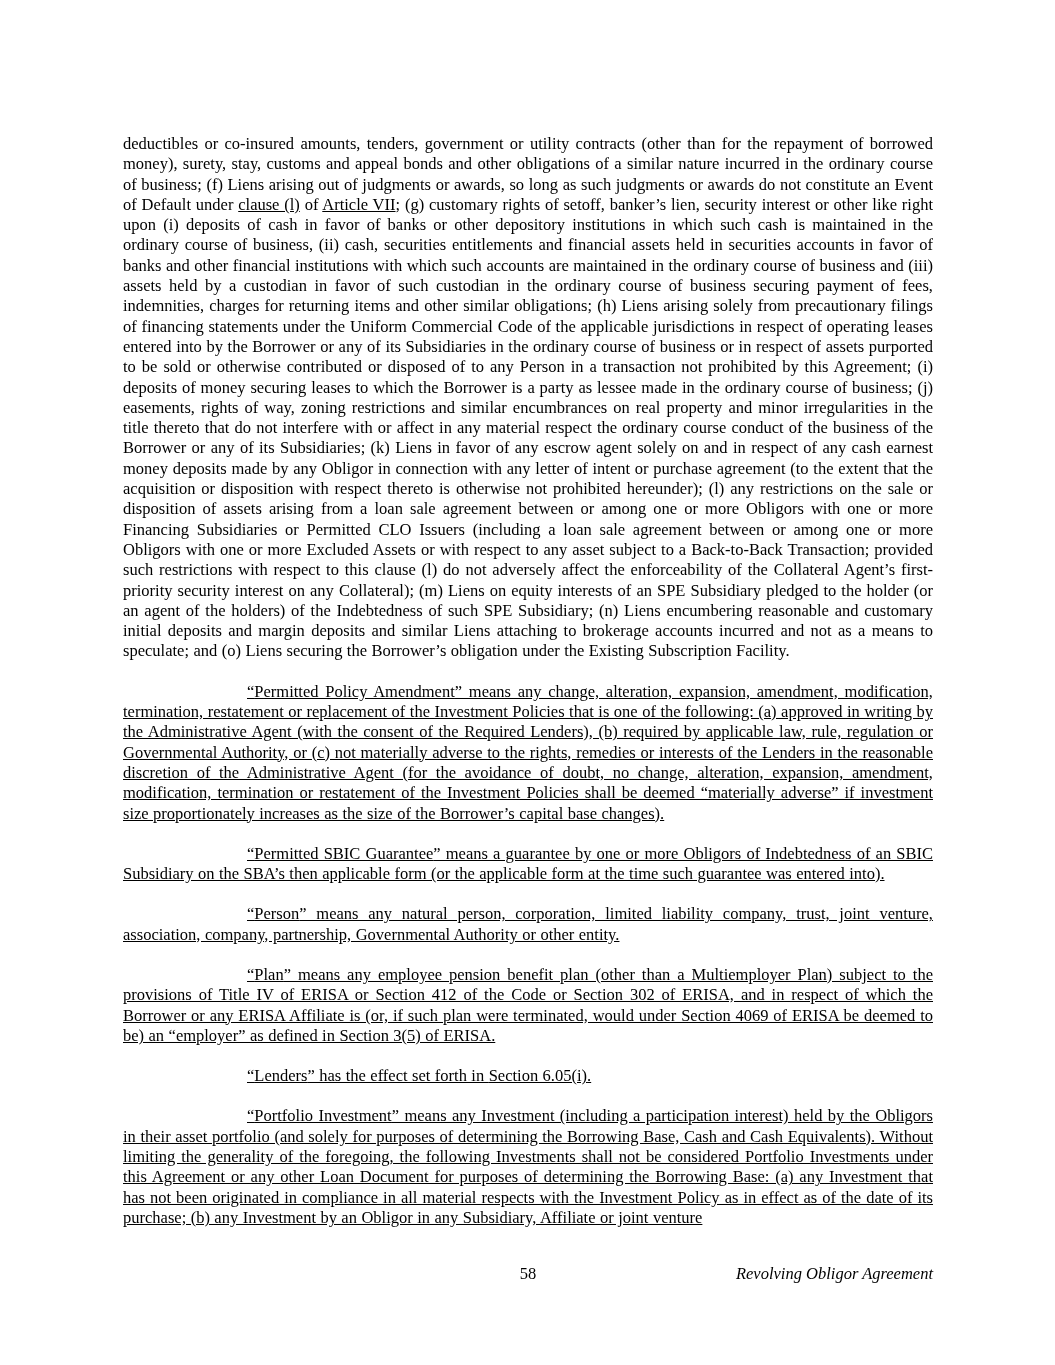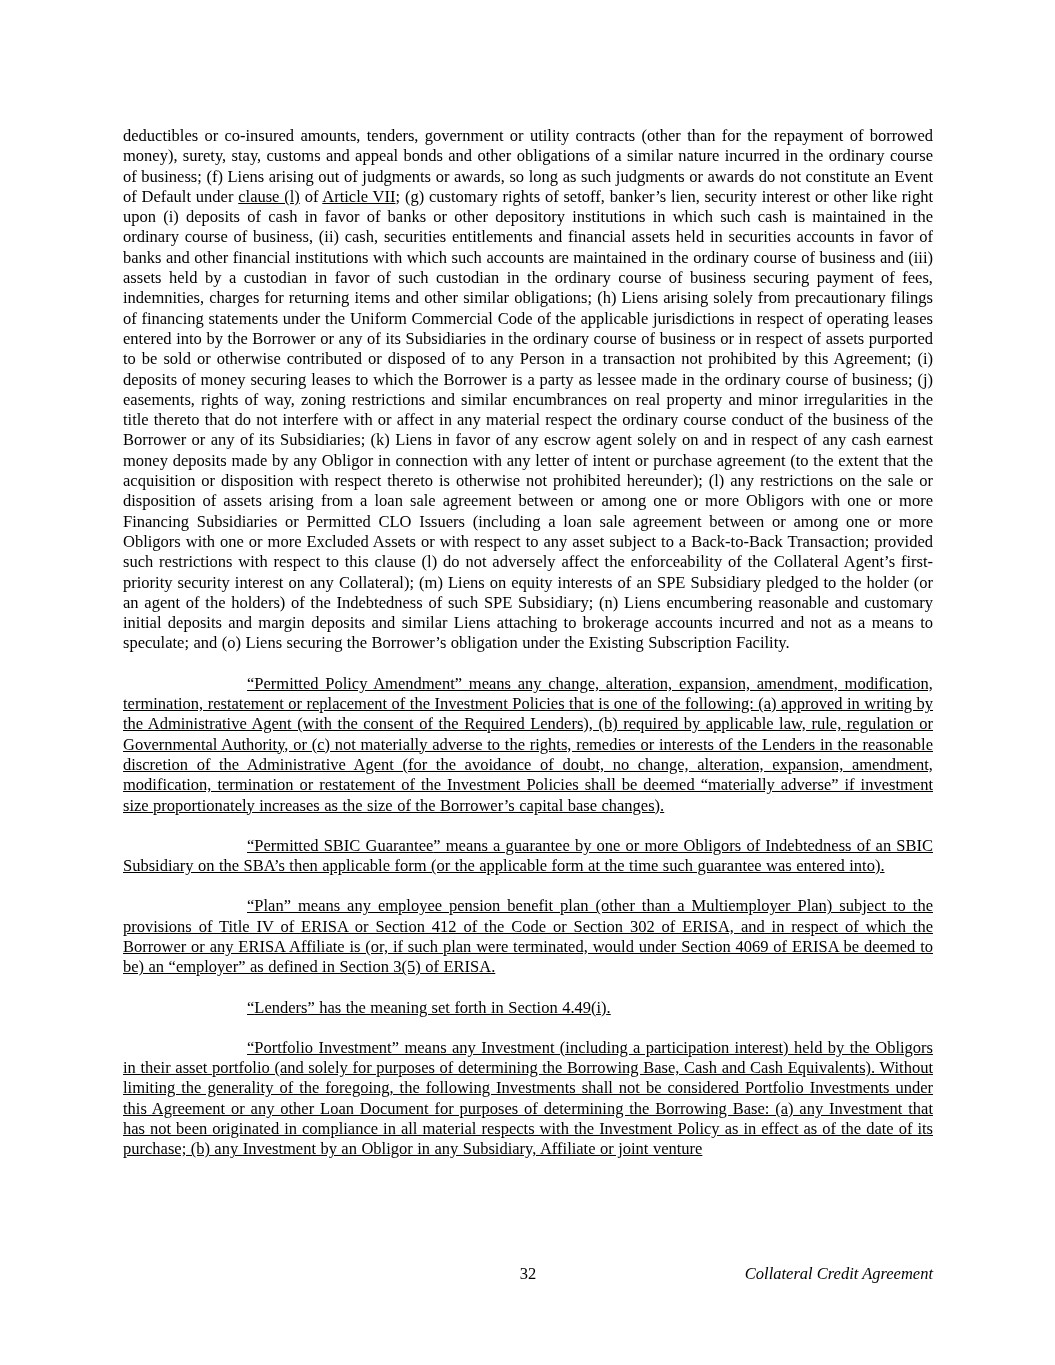--- a/index.html
+++ b/index.html
@@ -16,21 +16,21 @@
     font-family: "Liberation Serif", "DejaVu Serif", serif;
     overflow: hidden;
   }
   .doc-body {
     position: absolute;
     left: 123px;
     top: 124px;
     width: 810px;
   }
   p.para {
-    margin: 2px 0 20px 0;
+    margin: 10px 0 20px 0;
     text-align: justify;
     font-size: 16.5px;
     line-height: 20.3px;
     word-spacing: 0.02em;
   }
   p.para.indent {
     text-indent: 124px;
     text-decoration: underline;
   }
   .u {
@@ -57,21 +57,22 @@
   }
 </style>
 </head>
 <body>
 
 <div class="page">
   <div class="doc-body">
       <p class="para"><span>deductibles or co-insured amounts, tenders, government or utility contracts (other than for the repayment of borrowed money), surety, stay, customs and appeal bonds and other obligations of a similar nature incurred in the ordinary course of business; (f) Liens arising out of judgments or awards, so long as such judgments or awards do not constitute an Event of Default under </span><span class="u">clause (l)</span><span> of </span><span class="u">Article VII</span><span>; (g) customary rights of setoff, banker’s lien, security interest or other like right upon (i) deposits of cash in favor of banks or other depository institutions in which such cash is maintained in the ordinary course of business, (ii) cash, securities entitlements and financial assets held in securities accounts in favor of banks and other financial institutions with which such accounts are maintained in the ordinary course of business and (iii) assets held by a custodian in favor of such custodian in the ordinary course of business securing payment of fees, indemnities, charges for returning items and other similar obligations; (h) Liens arising solely from precautionary filings of financing statements under the Uniform Commercial Code of the applicable jurisdictions in respect of operating leases entered into by the Borrower or any of its Subsidiaries in the ordinary course of business or in respect of assets purported to be sold or otherwise contributed or disposed of to any Person in a transaction not prohibited by this Agreement; (i) deposits of money securing leases to which the Borrower is a party as lessee made in the ordinary course of business; (j) easements, rights of way, zoning restrictions and similar encumbrances on real property and minor irregularities in the title thereto that do not interfere with or affect in any material respect the ordinary course conduct of the business of the Borrower or any of its Subsidiaries; (k) Liens in favor of any escrow agent solely on and in respect of any cash earnest money deposits made by any Obligor in connection with any letter of intent or purchase agreement (to the extent that the acquisition or disposition with respect thereto is otherwise not prohibited hereunder); (l) any restrictions on the sale or disposition of assets arising from a loan sale agreement between or among one or more Obligors with one or more Financing Subsidiaries or Permitted CLO Issuers (including a loan sale agreement between or among one or more Obligors with one or more Excluded Assets or with respect to any asset subject to a Back-to-Back Transaction; provided such restrictions with respect to this clause (l) do not adversely affect the enforceability of the Collateral Agent’s first-priority security interest on any Collateral);  (m) Liens on equity interests of an SPE Subsidiary pledged to the holder (or an agent of the holders) of the Indebtedness of such SPE Subsidiary; (n) Liens encumbering reasonable and customary initial deposits and margin deposits and similar Liens attaching to brokerage accounts incurred and not as a means to speculate; and (o) Liens securing the Borrower’s obligation under the Existing Subscription Facility.</span></p>
       <p class="para indent"><span>“</span><span class="u">Permitted Policy Amendment</span><span>” means any change, alteration, expansion, amendment, modification, termination, restatement or replacement of the Investment Policies that is one of the following: (a) approved in writing by the Administrative Agent (with the consent of the Required Lenders), (b) required by applicable law, rule, regulation or Governmental Authority, or (c) not materially adverse to the rights, remedies or interests of the Lenders in the reasonable discretion of the Administrative Agent (for the avoidance of doubt, no change, alteration, expansion, amendment, modification, termination or restatement of the Investment Policies shall be deemed “materially adverse” if investment size proportionately increases as the size of the Borrower’s capital base changes).</span></p>
       <p class="para indent"><span>“</span><span class="u">Permitted SBIC Guarantee</span><span>” means a guarantee by one or more Obligors of Indebtedness of an SBIC Subsidiary on the SBA’s then applicable form (or the applicable form at the time such guarantee was entered into).</span></p>
+      <p class="para indent"><span>“</span><span class="u">Person</span><span>” means any natural person, corporation, limited liability company, trust, joint venture, association, company, partnership, Governmental Authority or other entity.</span></p>
       <p class="para indent"><span>“</span><span class="u">Plan</span><span>” means any employee pension benefit plan (other than a Multiemployer Plan) subject to the provisions of Title IV of ERISA or Section 412 of the Code or Section 302 of ERISA, and in respect of which the Borrower or any ERISA Affiliate is (or, if such plan were terminated, would under Section 4069 of ERISA be deemed to be) an “employer” as defined in Section 3(5) of ERISA.</span></p>
-      <p class="para indent"><span>“</span><span class="u">Lenders</span><span>” has the meaning set forth in </span><span class="u">Section 4.49(i)</span><span>.</span></p>
+      <p class="para indent"><span>“</span><span class="u">Lenders</span><span>” has the effect set forth in </span><span class="u">Section 6.05(i)</span><span>.</span></p>
       <p class="para indent"><span>“</span><span class="u">Portfolio Investment</span><span>” means any Investment (including a participation interest) held by the Obligors in their asset portfolio (and solely for purposes of determining the Borrowing Base, Cash and Cash Equivalents).  Without limiting the generality of the foregoing, the following Investments shall not be considered Portfolio Investments under this Agreement or any other Loan Document for purposes of determining the Borrowing Base: (a) any Investment that has not been originated in compliance in all material respects with the Investment Policy as in effect as of the date of its purchase; (b) any Investment by an Obligor in any Subsidiary, Affiliate or joint venture</span></p>
     </div>
   <div class="footer">
-    <span class="pageno">32</span>
-    <span class="doctitle">Collateral Credit Agreement</span>
+    <span class="pageno">58</span>
+    <span class="doctitle">Revolving Obligor Agreement</span>
   </div>
 </div>
 
 </body></html>

